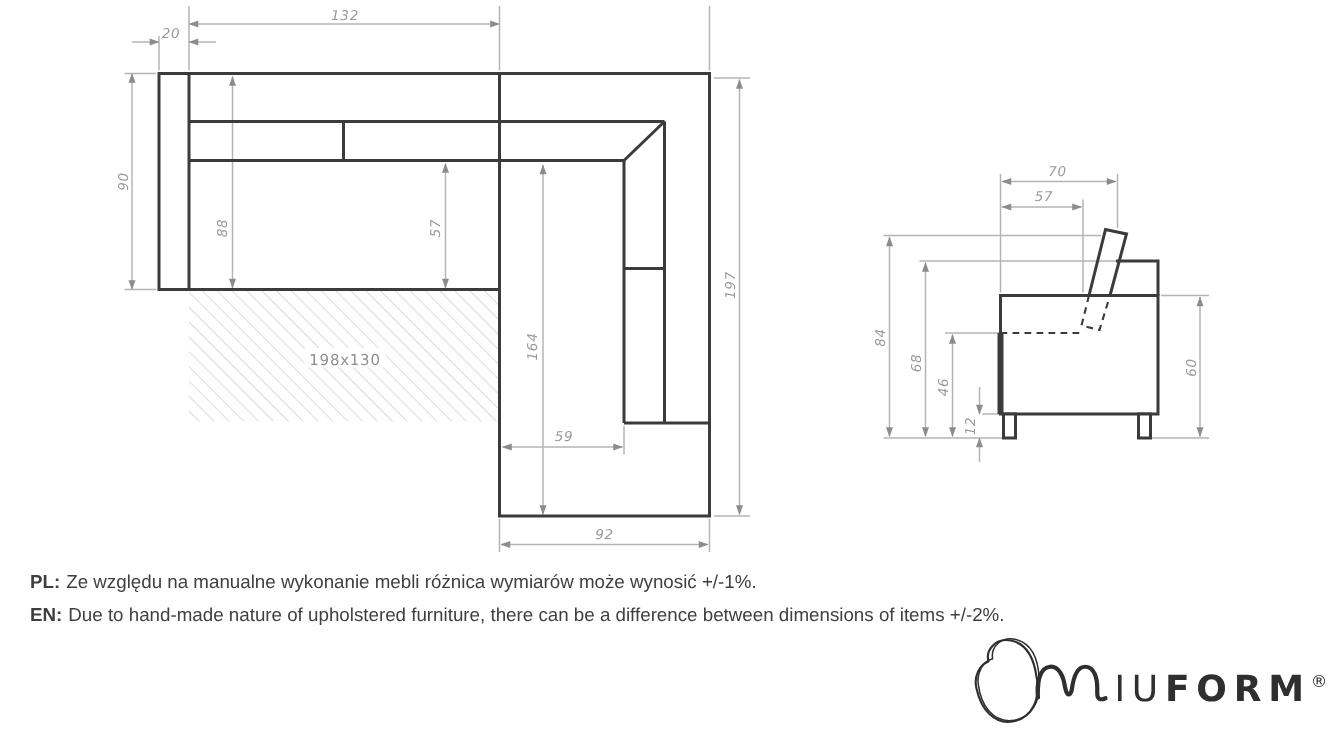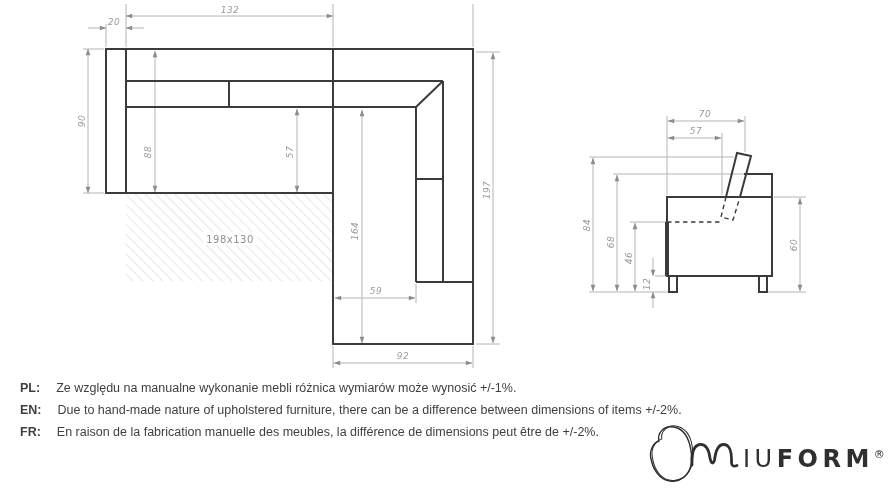--- a/index.html
+++ b/index.html
@@ -15,21 +15,21 @@
   }
   .hatchtxt{
     font-family:"DejaVu Sans",sans-serif;
     font-size:10px;fill:#8f8f8f;letter-spacing:.5px;
   }
   .notes{
     position:absolute;left:8px;top:377px;width:620px;
     font-size:12.5px;color:#3f3f3f;
   }
   .note{height:22px;line-height:22px;white-space:nowrap;}
-  .note b{margin-right:16px;padding-left:12px;}
+  .note b{margin-right:4px;padding-left:12px;}
   .logo{position:absolute;left:648px;top:400px;}
 </style>
 </head>
 <body>
 
 <div id="stage">
 
 <svg width="890" height="378" viewBox="0 0 890 378" style="position:absolute;left:0;top:0;">
   <defs>
     <marker id="arr" viewBox="0 0 10 10" refX="9.5" refY="5" markerWidth="9" markerHeight="6.5" orient="auto-start-reverse">
@@ -173,21 +173,20 @@
       <line x1="667" y1="222" x2="667" y2="276" stroke-width="4"></line>
       <rect x="669" y="276" width="8" height="16" fill="#ffffff"></rect>
       <rect x="759" y="276" width="8" height="16" fill="#ffffff"></rect>
     </g>
   </g>
 </svg>
 
 <div class="notes">
   <div class="note"><b>PL:</b><span>Ze względu na manualne wykonanie mebli różnica wymiarów może wynosić +/-1%.</span></div>
   <div class="note"><b>EN:</b><span>Due to hand-made nature of upholstered furniture, there can be a difference between dimensions of items +/-2%.</span></div>
-  <div class="note"><b>FR:</b><span>En raison de la fabrication manuelle des meubles, la différence de dimensions peut être de +/-2%.</span></div>
 </div>
 
 <svg class="logo" width="238" height="98" viewBox="648 400 238 98">
   <g stroke="#2f2f2f" stroke-width="1.4" fill="none" stroke-linejoin="round">
     <path d="M674,427 C663,425 657,434 659,441 C653,443 649,451 651,459 C654,473 663,483 675,481 C688,479 694,466 691,451 C689,437 684,429 674,427 Z"></path>
     <path d="M674,427 C663,425 657,434 659,441 C653,443 649,451 651,459 C654,473 663,483 675,481 C688,479 694,466 691,451 C689,437 684,429 674,427 Z" transform="rotate(5 671 454) translate(1.5,-1)" stroke-width="1"></path>
   </g>
   <path d="M692,465 C691,456 693,445 700,444.5 C706,444 709,451 710,458 L710.5,460 C711.5,464 713.5,464 714.5,460 C715.5,452 717.5,444.5 723.5,444.5 C729.5,444.5 731.5,452 731.5,459 L731.5,462.5 C731.5,466 733.5,467 737,465.5" fill="none" stroke="#2f2f2f" stroke-width="2.8" stroke-linecap="round"></path>
   <text x="743" y="467" font-size="24" fill="#2f2f2f" font-family="&quot;DejaVu Sans&quot;,sans-serif" letter-spacing="4.5"><tspan font-weight="400">IU</tspan><tspan font-weight="700">FORM</tspan><tspan dy="-9" font-size="11" letter-spacing="0" font-weight="400">®</tspan></text>
 </svg>

